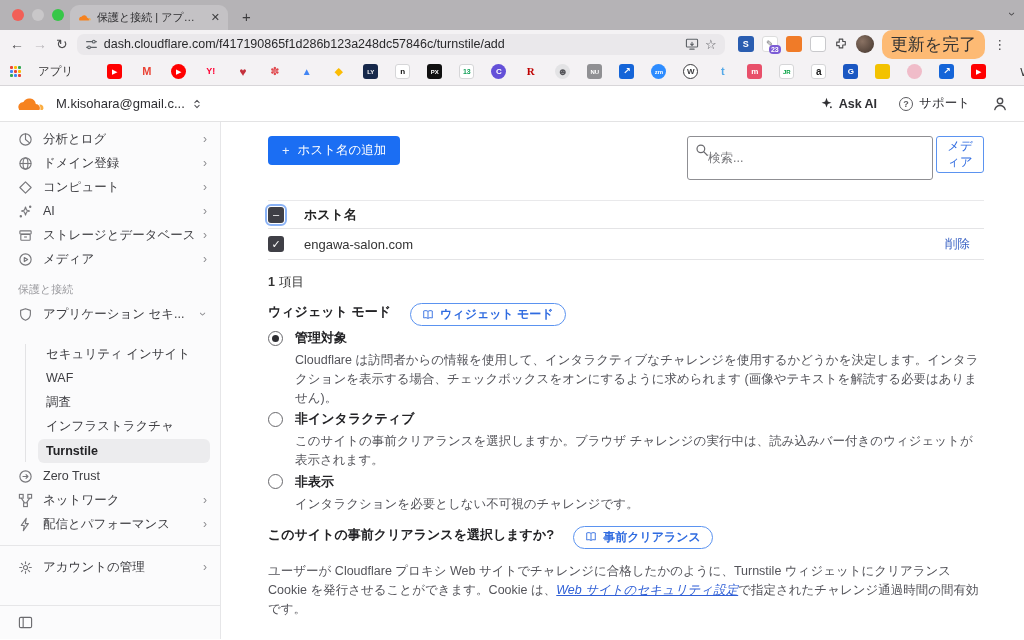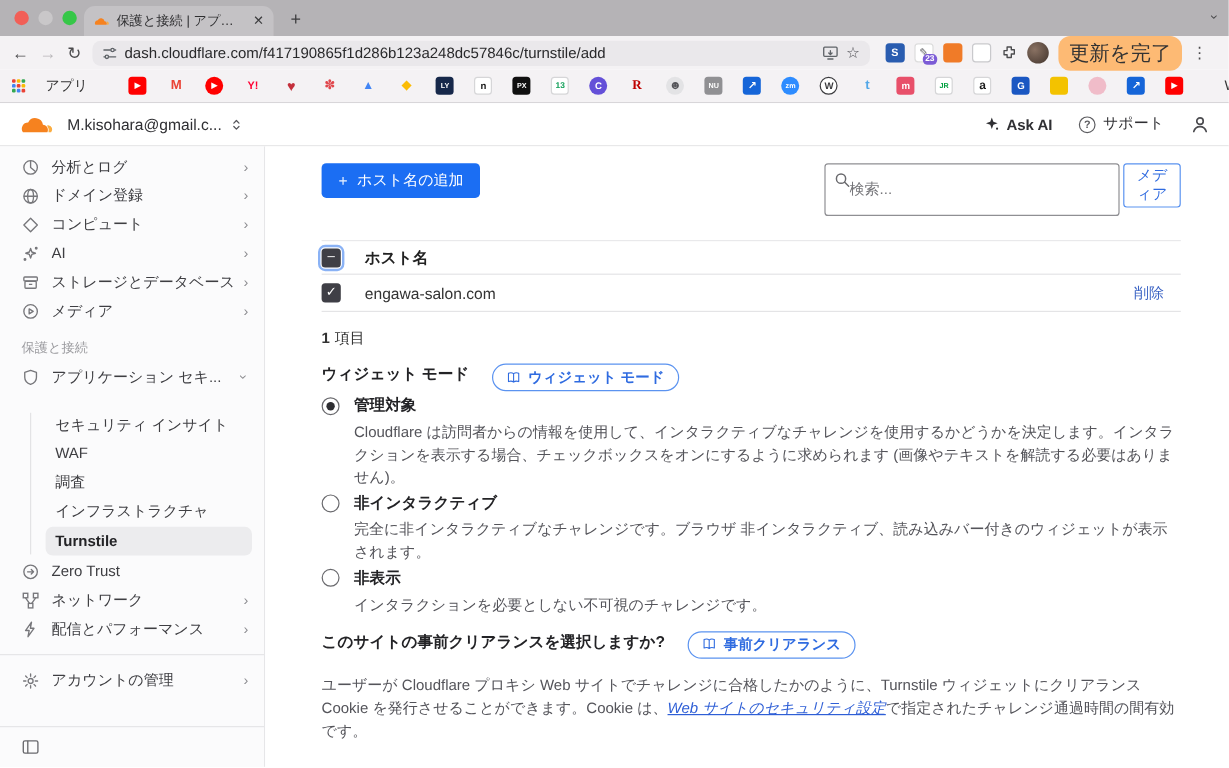--- a/index.html
+++ b/index.html
@@ -427,21 +427,21 @@
         <span class="rad on"></span>
         <span class="rtitle">管理対象</span>
       </div>
       <div class="rdesc" style="max-width:755px">Cloudflare は訪問者からの情報を使用して、インタラクティブなチャレンジを使用するかどうかを決定します。インタラクションを表示する場合、チェックボックスをオンにするように求められます (画像やテキストを解読する必要はありません)。</div>
     </div>
     <div class="radioblk">
       <div class="radioline">
         <span class="rad"></span>
         <span class="rtitle">非インタラクティブ</span>
       </div>
-      <div class="rdesc">完全に非インタラクティブなチャレンジです。ブラウザ 非インタラクティブ、読み込みバー付きのウィジェットが表示されます。</div>
+      <div class="rdesc">このサイトの事前クリアランスを選択しますか。ブラウザ チャレンジの実行中は、読み込みバー付きのウィジェットが表示されます。</div>
     </div>
     <div class="radioblk">
       <div class="radioline">
         <span class="rad"></span>
         <span class="rtitle">非表示</span>
       </div>
       <div class="rdesc">インタラクションを必要としない不可視のチャレンジです。</div>
     </div>
 
     <div class="secrow">

